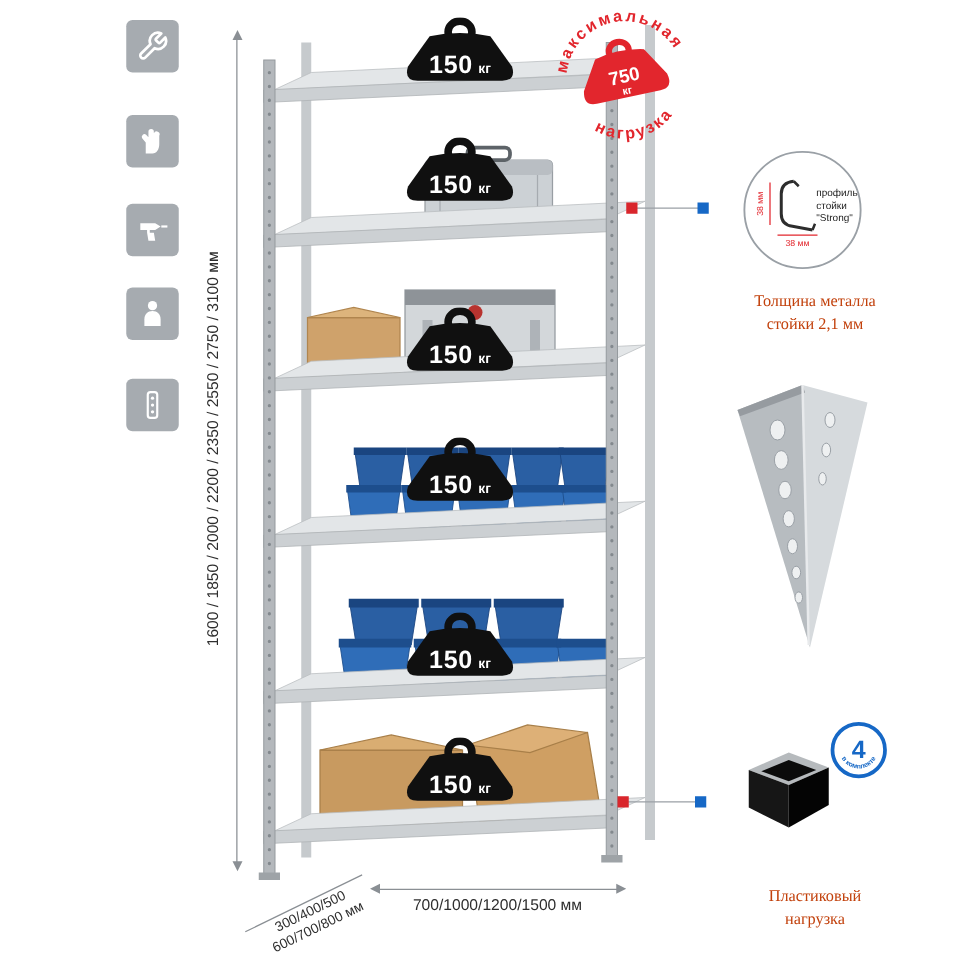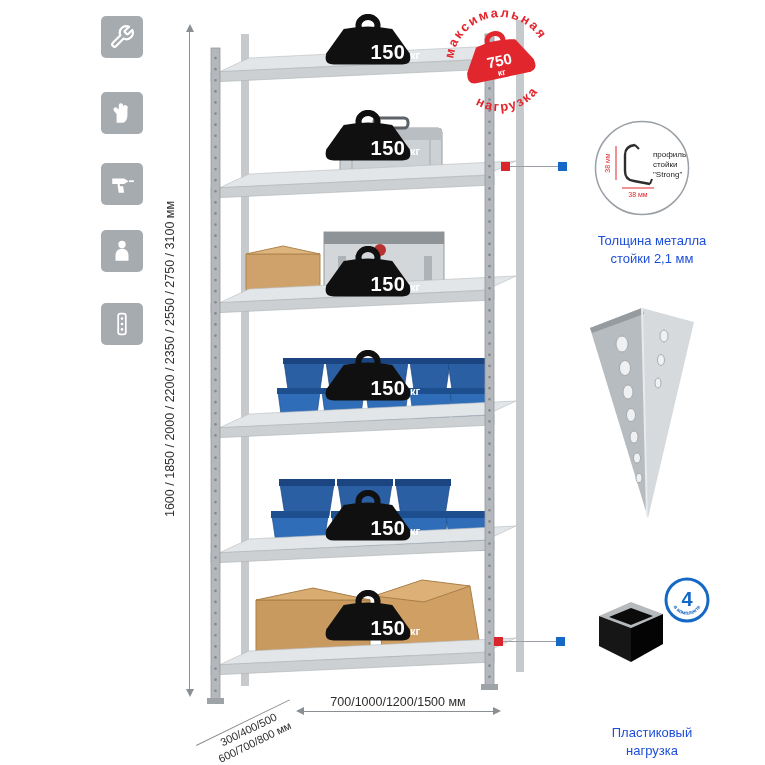--- a/index.html
+++ b/index.html
@@ -12,40 +12,40 @@
   
   .vline{position:absolute;left:189px;top:30px;width:1px;height:660px;background:#8a8f94;}
   .arr{position:absolute;width:0;height:0;}
   .arr.up{border-left:4px solid transparent;border-right:4px solid transparent;border-bottom:8px solid #8a8f94;}
   .arr.down{border-left:4px solid transparent;border-right:4px solid transparent;border-top:8px solid #8a8f94;}
   .arr.left{border-top:4px solid transparent;border-bottom:4px solid transparent;border-right:8px solid #8a8f94;}
   .arr.right{border-top:4px solid transparent;border-bottom:4px solid transparent;border-left:8px solid #8a8f94;}
   .vdim-label{position:absolute;left:-155px;top:352px;width:650px;text-align:center;
               transform:rotate(-90deg);font-size:12.5px;color:#2e2e2e;white-space:nowrap;}
   .hdim-line{position:absolute;left:302px;top:711px;width:192px;height:1px;background:#8a8f94;}
-  .hdim-label{position:absolute;left:295px;top:695px;width:206px;text-align:center;font-size:12.5px;color:#2e2e2e;}
+  .hdim-label{position:absolute;left:295px;top:717px;width:206px;text-align:center;font-size:12.5px;color:#2e2e2e;}
   .ddim-wrap{position:absolute;left:196px;top:745px;transform:rotate(-26deg);transform-origin:0 0;width:108px;}
   .ddim-line{width:104px;height:1px;background:#8a8f94;}
   .ddim-label{width:108px;text-align:center;font-size:11px;line-height:1.25;color:#2e2e2e;margin-top:2px;}
   
   .weight{position:absolute;left:316px;width:104px;height:56px;}
   .weight svg{position:absolute;left:0;top:0;}
-  .wlabel{position:absolute;left:0;right:0;top:27px;text-align:right;color:#fff;white-space:nowrap;}
+  .wlabel{position:absolute;left:0;right:0;top:27px;text-align:center;color:#fff;white-space:nowrap;}
   .wlabel b{font-size:20px;font-weight:bold;letter-spacing:.5px;}
   .wlabel span{font-size:11px;font-weight:bold;}
   
   .stamp{position:absolute;left:438px;top:2px;width:124px;height:124px;transform:rotate(-12deg);}
   .stamp-arc{font-size:13px;font-weight:bold;letter-spacing:2px;fill:#e2262d;}
   
   .sq{position:absolute;width:9px;height:9px;}
   .sq.red{background:#d9262c;}
   .sq.blue{background:#1668c6;}
   .hline{position:absolute;height:1px;background:#9aa0a5;}
   
-  .caption{position:absolute;width:158px;text-align:center;font-size:13px;line-height:1.35;color:#1d4ed8;}
+  .caption{position:absolute;width:158px;text-align:center;font-size:13px;line-height:1.35;color:#c2410c;font-family:Liberation Serif, serif;}
 </style>
 </head>
 <body>
 
 <div class="stage">
 
   <div class="ficon" style="top:16px">
     <svg width="26" height="26" viewBox="0 0 24 24">
         <path d="M14.7 6.3a1 1 0 0 0 0 1.4l1.6 1.6a1 1 0 0 0 1.4 0l3.77-3.77a6 6 0 0 1-7.94 7.94l-6.91 6.91a2.12 2.12 0 0 1-3-3l6.91-6.91a6 6 0 0 1 7.94-7.94l-3.76 3.76z" fill="none" stroke="#fff" stroke-width="2" stroke-linejoin="round"></path>
       </svg>
@@ -299,21 +299,21 @@
     <polygon points="24,31 46,22 68,30 46,39" fill="#0b0b0b"></polygon>
   </svg>
   <svg class="abs" style="left:663px;top:576px" width="48" height="48" viewBox="0 0 48 48">
     <defs>
         <path id="bArc" d="M 8.5 26 A 15.8 15.8 0 0 0 39.5 26" fill="none"></path>
       </defs>
     <circle cx="24" cy="24" r="21" fill="#fff" stroke="#1668c6" stroke-width="3"></circle>
     <text x="24" y="30" text-anchor="middle" font-size="20" font-weight="bold" fill="#1668c6">4</text>
     <text font-size="5.5" font-weight="bold" fill="#1668c6"><textPath href="#bArc" startOffset="50%" text-anchor="middle">в комплекте</textPath></text>
   </svg>
-  <div class="caption" style="left:573px;top:724px">
+  <div class="caption" style="left:573px;top:708px">
     <span>Пластиковый</span><br>
     <span>нагрузка</span>
   </div>
 
   <div class="hdim-line"></div>
   <div class="arr left" style="left:296px;top:707px"></div>
   <div class="arr right" style="left:493px;top:707px"></div>
   <div class="hdim-label">700/1000/1200/1500 мм</div>
 
   <div class="ddim-wrap">

